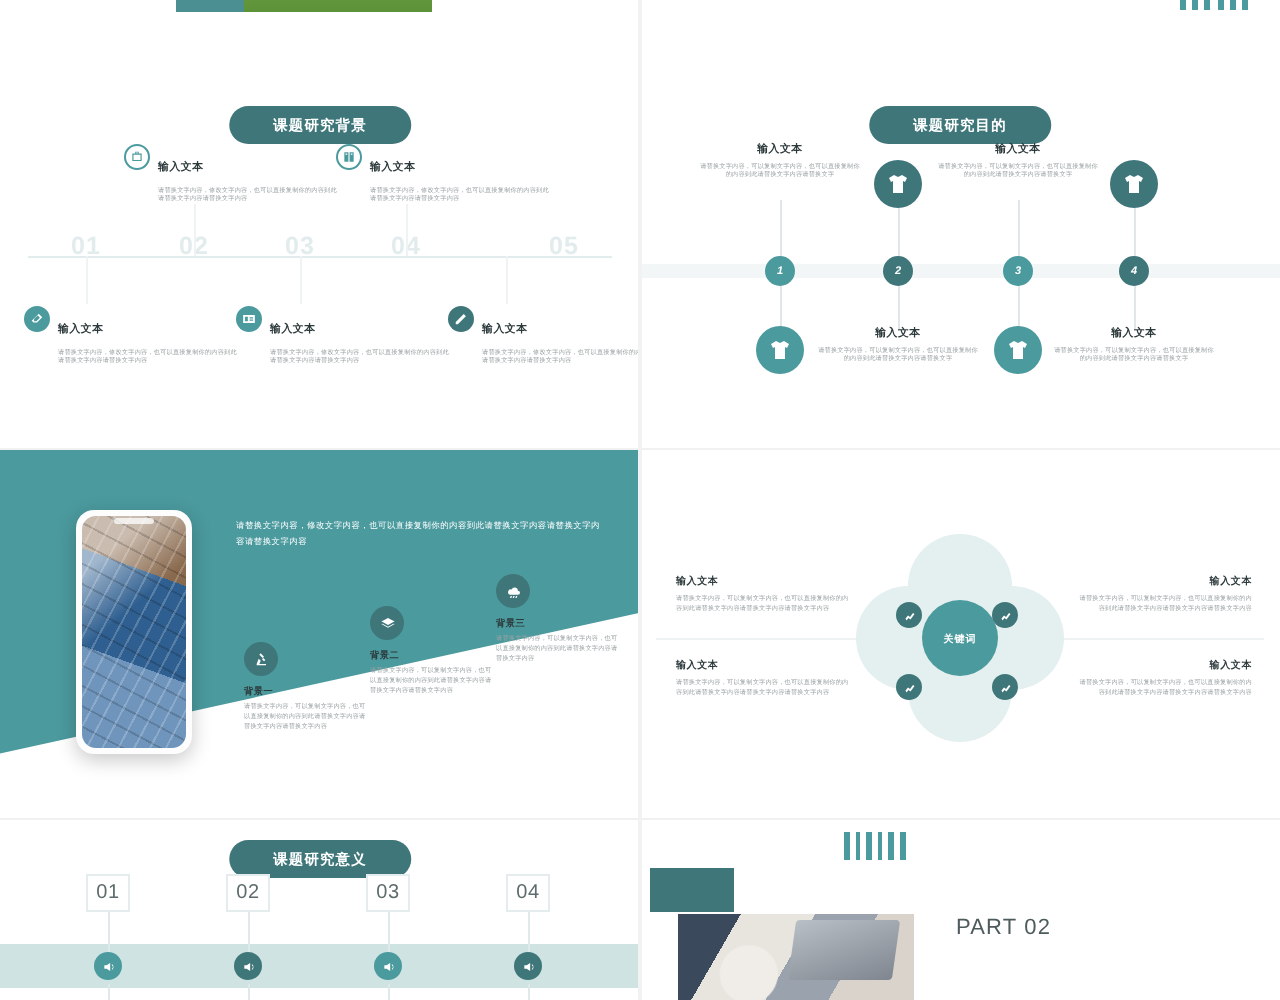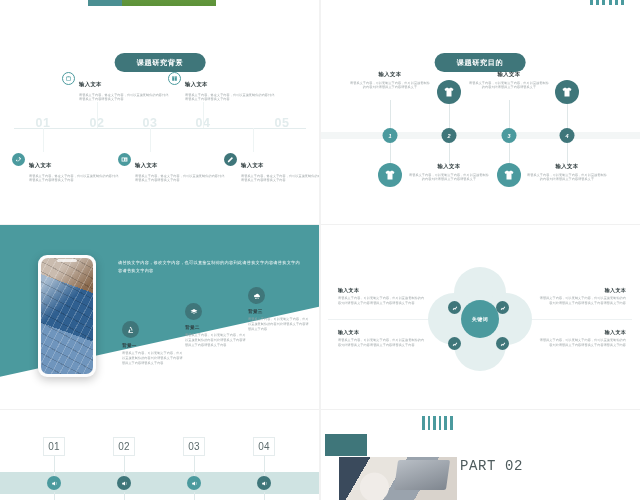--- a/index.html
+++ b/index.html
@@ -147,21 +147,21 @@
     position: absolute; left: 19px; top: 47px; width: 118px; height: 43px;
     background:
       radial-gradient(circle at 30% 70%, #f0ece8 0 16%, transparent 17%),
       linear-gradient(120deg, #3a4a5c 0 22%, #e8e4de 22% 48%, #9aa3ad 48% 70%, #d9d3cc 70% 100%);
   }
   .photo6::after{
     content:""; position:absolute; left:48%; top:8%; width:44%; height:70%;
     background:linear-gradient(160deg,#b9bfc6,#7f868f); border-radius:2px;
     transform: skewX(-8deg);
   }
-  .part6 { position: absolute; left: 140px; top: 48px; font-size: 14px; color: #4e5b5d; letter-spacing:.6px;font-family:Liberation Mono, monospace;}
+  .part6 { position: absolute; left: 158px; top: 48px; font-size: 11px; color: #4e5b5d; letter-spacing:.6px;}
   .part6b { position: absolute; left: 146px; top: 64px; font-size: 15px; color: #2e3b3d; font-weight: bold; letter-spacing:1.2px;}
   .rule-h { position:absolute; left:0; right:0; height:1px; background:#f1f1f1; }
 </style>
 </head>
 <body>
 
 <div class="deck">
 
   <div class="slide left" id="slideA" style="width:640px;">
     <div class="grass"></div>
@@ -419,20 +419,21 @@
       <div class="txt">请替换文字内容，可以复制文字内容，也可以直接复制你的内容到此请替换文字内容请替换文字内容请替换文字内容</div>
     </div>
     <div class="sidebox" style="right:14px; top:104px; text-align:right;">
       <div class="ttl">输入文本</div>
       <div class="txt">请替换文字内容，可以复制文字内容，也可以直接复制你的内容到此请替换文字内容请替换文字内容请替换文字内容</div>
     </div>
     <div class="rule-h" style="bottom:0;"></div>
   </div>
 
   <div class="slide left" id="slide5">
+    <div class="pill">课题研究意义</div>
     <div class="band5"></div>
 
     <div class="numbox" style="left:54px;">01</div>
     <div class="numbox" style="left:124px;">02</div>
     <div class="numbox" style="left:194px;">03</div>
     <div class="numbox" style="left:264px;">04</div>
 
     <div class="stem5" style="left:54px;  top:46px; height:20px;"></div>
     <div class="stem5" style="left:124px; top:46px; height:20px;"></div>
     <div class="stem5" style="left:194px; top:46px; height:20px;"></div>

